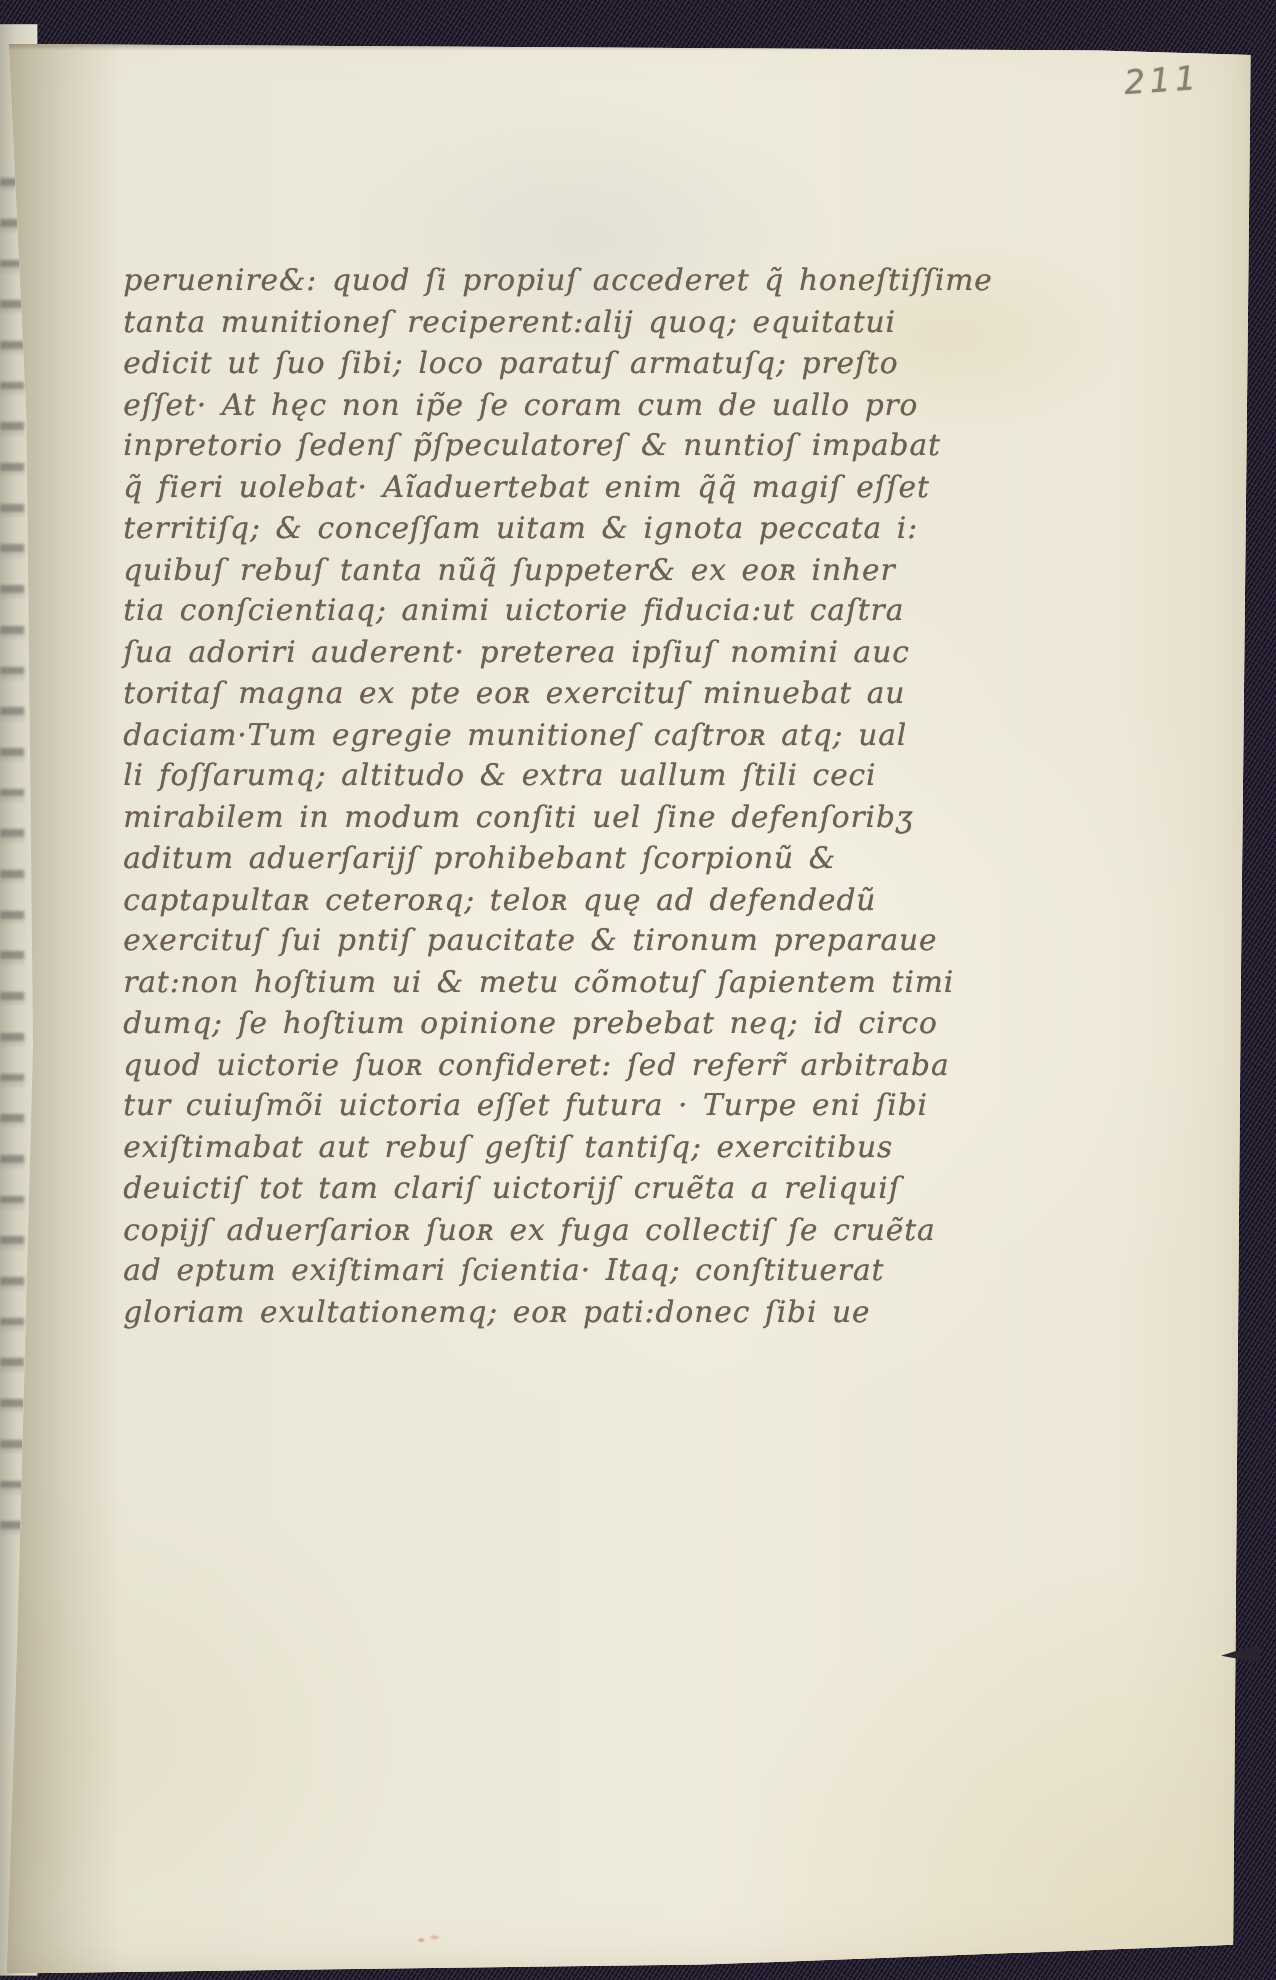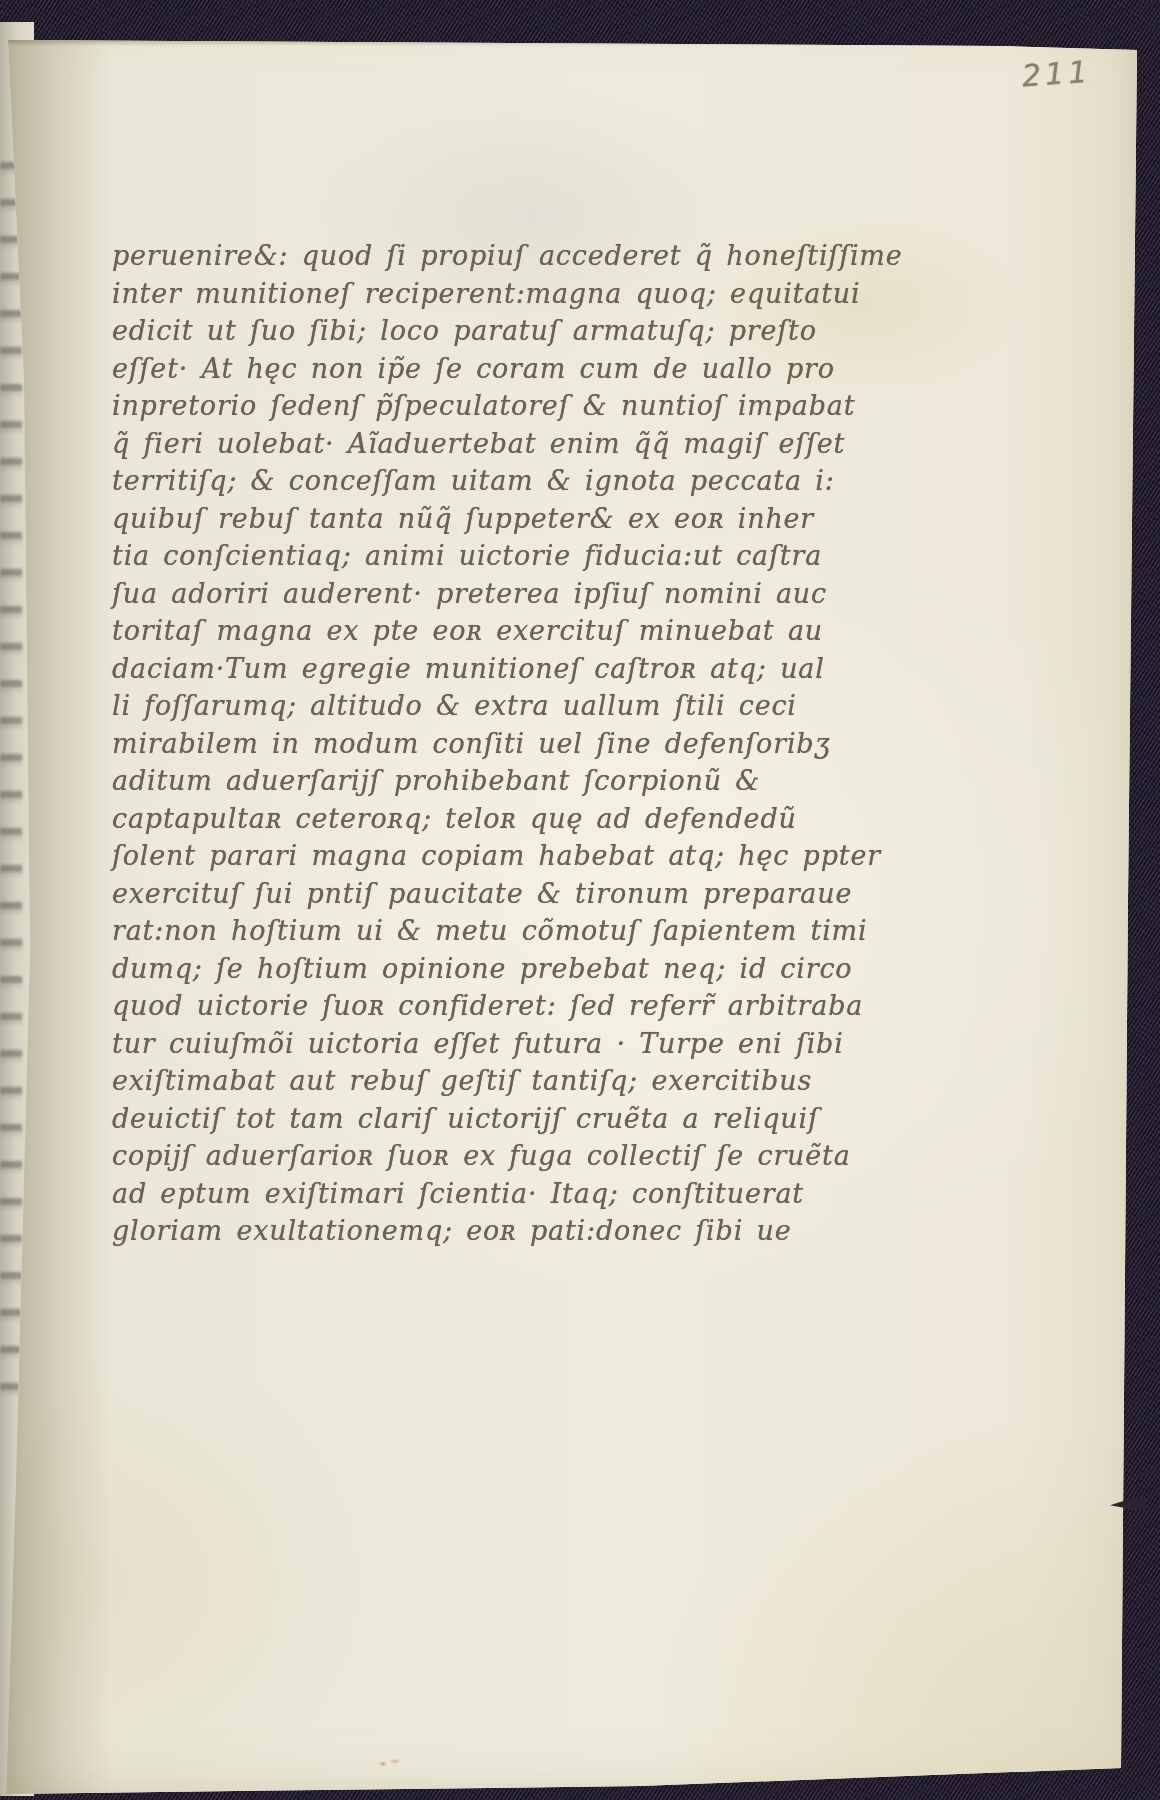--- a/index.html
+++ b/index.html
@@ -129,36 +129,35 @@
   </div>
 
   <div class="page">
     <div class="gutter-shadow"></div>
     <div class="top-edge-line"></div>
 
     <div class="folio">211</div>
 
     <div class="textblock">
         <div class="line">peruenire&amp;: quod ſi propiuſ accederet q̃ honeſtiſſime</div>
-        <div class="line">inter munitioneſ reciperent:magna quoq; equitatui</div>
+        <div class="line">tanta munitioneſ reciperent:alij quoq; equitatui</div>
         <div class="line">edicit ut ſuo ſibi; loco paratuſ armatuſq; preſto</div>
         <div class="line">eſſet· At hęc non ip̃e ſe coram cum de uallo pro</div>
         <div class="line">inpretorio ſedenſ p̃ſpeculatoreſ &amp; nuntioſ impabat</div>
         <div class="line">q̃ fieri uolebat· Aĩaduertebat enim q̃q̃ magiſ eſſet</div>
         <div class="line">territiſq; &amp; conceſſam uitam &amp; ignota peccata i:</div>
         <div class="line">quibuſ rebuſ tanta nũq̃ ſuppeter&amp; ex eoʀ inher</div>
         <div class="line">tia conſcientiaq; animi uictorie fiducia:ut caſtra</div>
         <div class="line">ſua adoriri auderent· preterea ipſiuſ nomini auc</div>
         <div class="line">toritaſ magna ex pte eoʀ exercituſ minuebat au</div>
         <div class="line">daciam·Tum egregie munitioneſ caſtroʀ atq; ual</div>
         <div class="line">li foſſarumq; altitudo &amp; extra uallum ſtili ceci</div>
         <div class="line">mirabilem in modum conſiti uel ſine defenſoribʒ</div>
         <div class="line">aditum aduerſarijſ prohibebant ſcorpionũ &amp;</div>
         <div class="line">captapultaʀ ceteroʀq; teloʀ quę ad defendedũ</div>
-        <div class="line">ſolent parari magna copiam habebat atq; hęc ppter</div>
         <div class="line">exercituſ ſui pntiſ paucitate &amp; tironum preparaue</div>
         <div class="line">rat:non hoſtium ui &amp; metu cõmotuſ ſapientem timi</div>
         <div class="line">dumq; ſe hoſtium opinione prebebat neq; id circo</div>
         <div class="line">quod uictorie ſuoʀ confideret: ſed referr̃ arbitraba</div>
         <div class="line">tur cuiuſmõi uictoria eſſet futura · Turpe eni ſibi</div>
         <div class="line">exiſtimabat aut rebuſ geſtiſ tantiſq; exercitibus</div>
         <div class="line">deuictiſ tot tam clariſ uictorijſ cruẽta a reliquiſ</div>
         <div class="line">copijſ aduerſarioʀ ſuoʀ ex fuga collectiſ ſe cruẽta</div>
         <div class="line">ad eptum exiſtimari ſcientia· Itaq; conſtituerat</div>
         <div class="line">gloriam exultationemq; eoʀ pati:donec ſibi ue</div>

